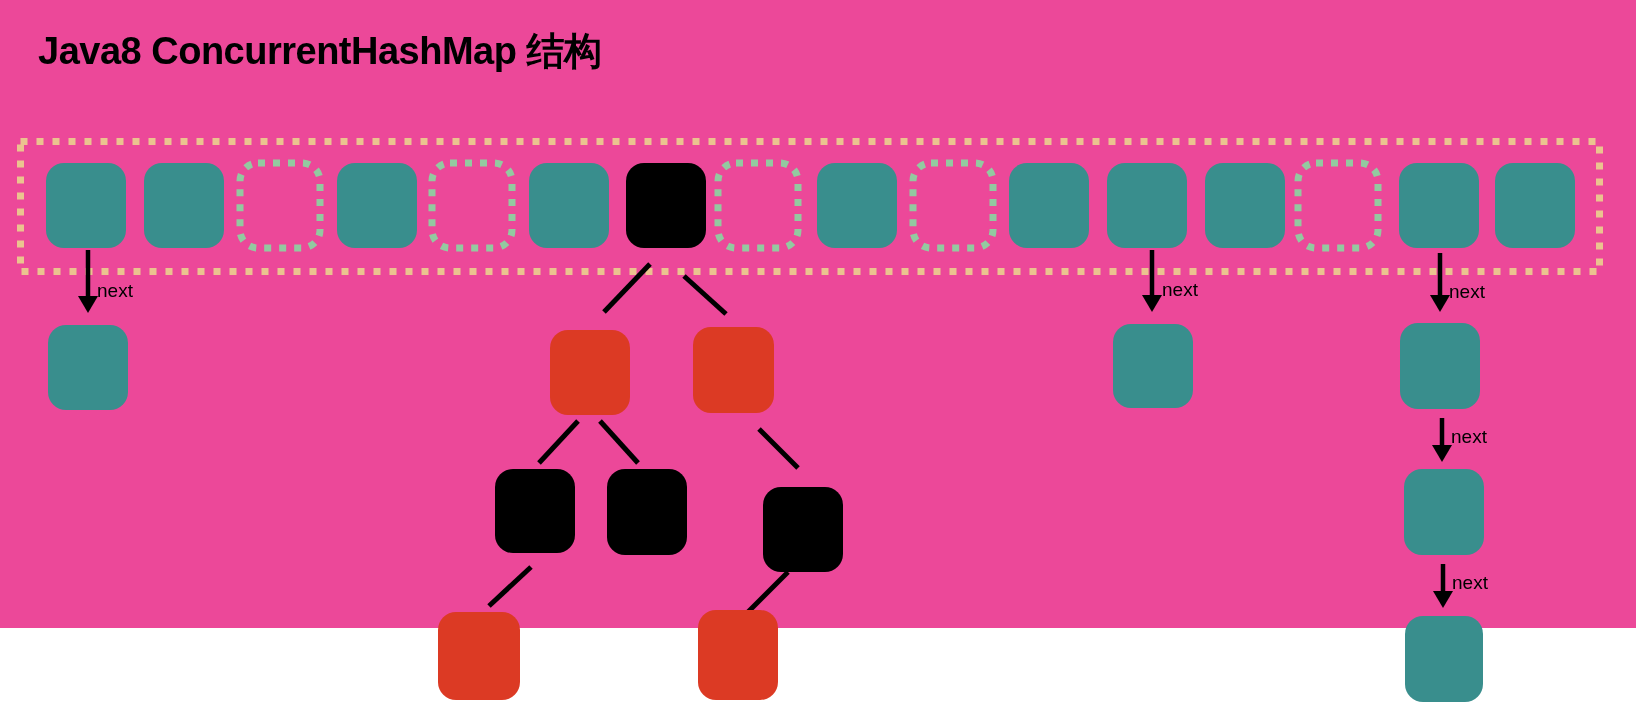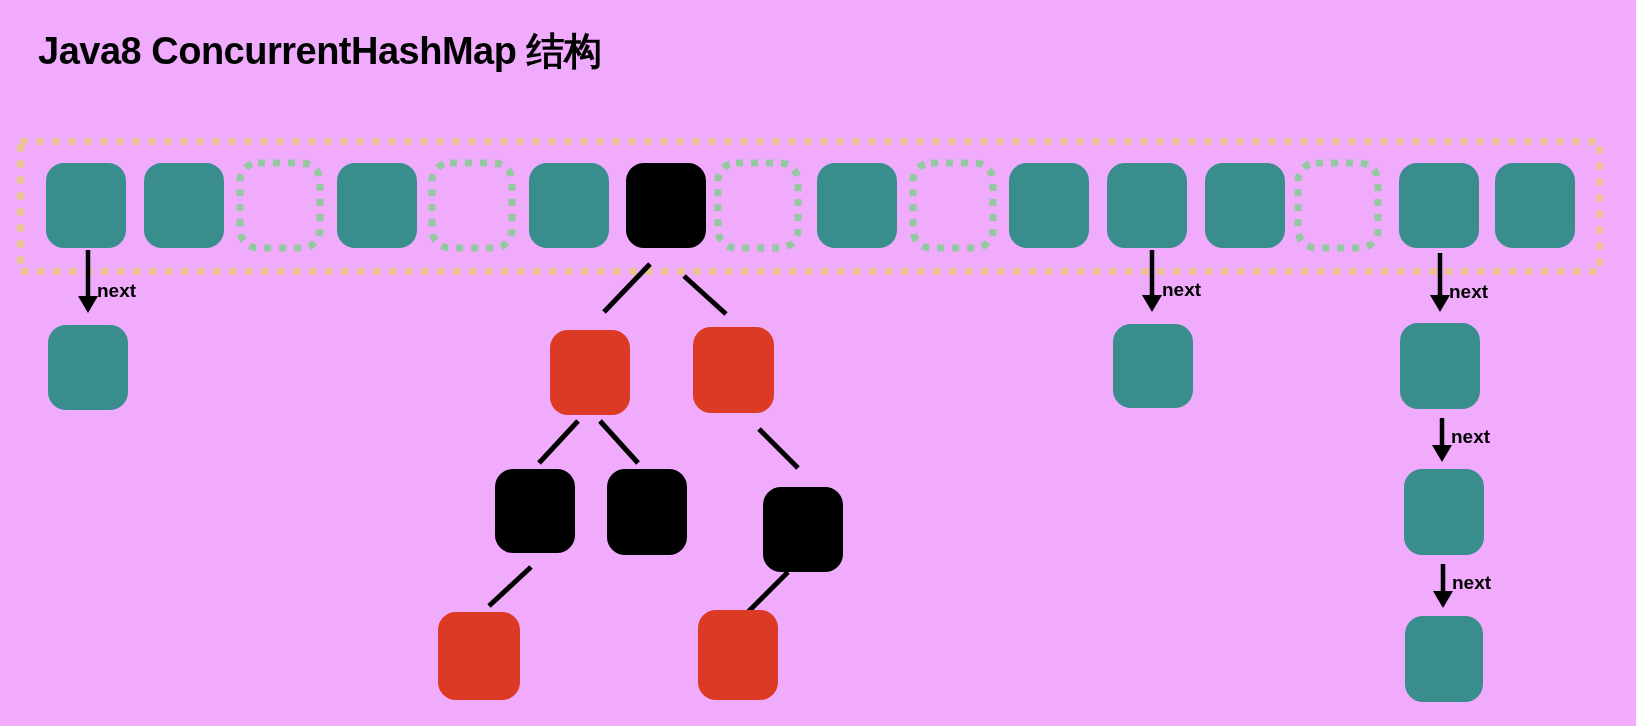--- a/index.html
+++ b/index.html
@@ -7,43 +7,43 @@
     padding: 0;
     background: #ffffff;
     width: 1636px;
     height: 726px;
     overflow: hidden;
     font-family: "Liberation Sans", "DejaVu Sans", sans-serif;
   }
   .canvas {
     position: relative;
     width: 1636px;
-    height: 726px;
-    background: #f0abfc;
+    height: 628px;
+    background: #ec4899;
   }
   .title {
     position: absolute;
     left: 38px;
     top: 26px;
     margin: 0;
     font-size: 38px;
     font-weight: 700;
     letter-spacing: -0.5px;
     color: #000000;
     white-space: nowrap;
   }
   svg.diagram {
     position: absolute;
     left: 0;
     top: 0;
   }
   .next-label {
     position: absolute;
     font-size: 19px;
-    font-weight: 700;
+    font-weight: 400;
     color: #000000;
     white-space: nowrap;
   }
 </style>
 </head>
 <body>
 
 <div class="canvas">
   <h1 class="title">Java8 ConcurrentHashMap 结构</h1>
 

